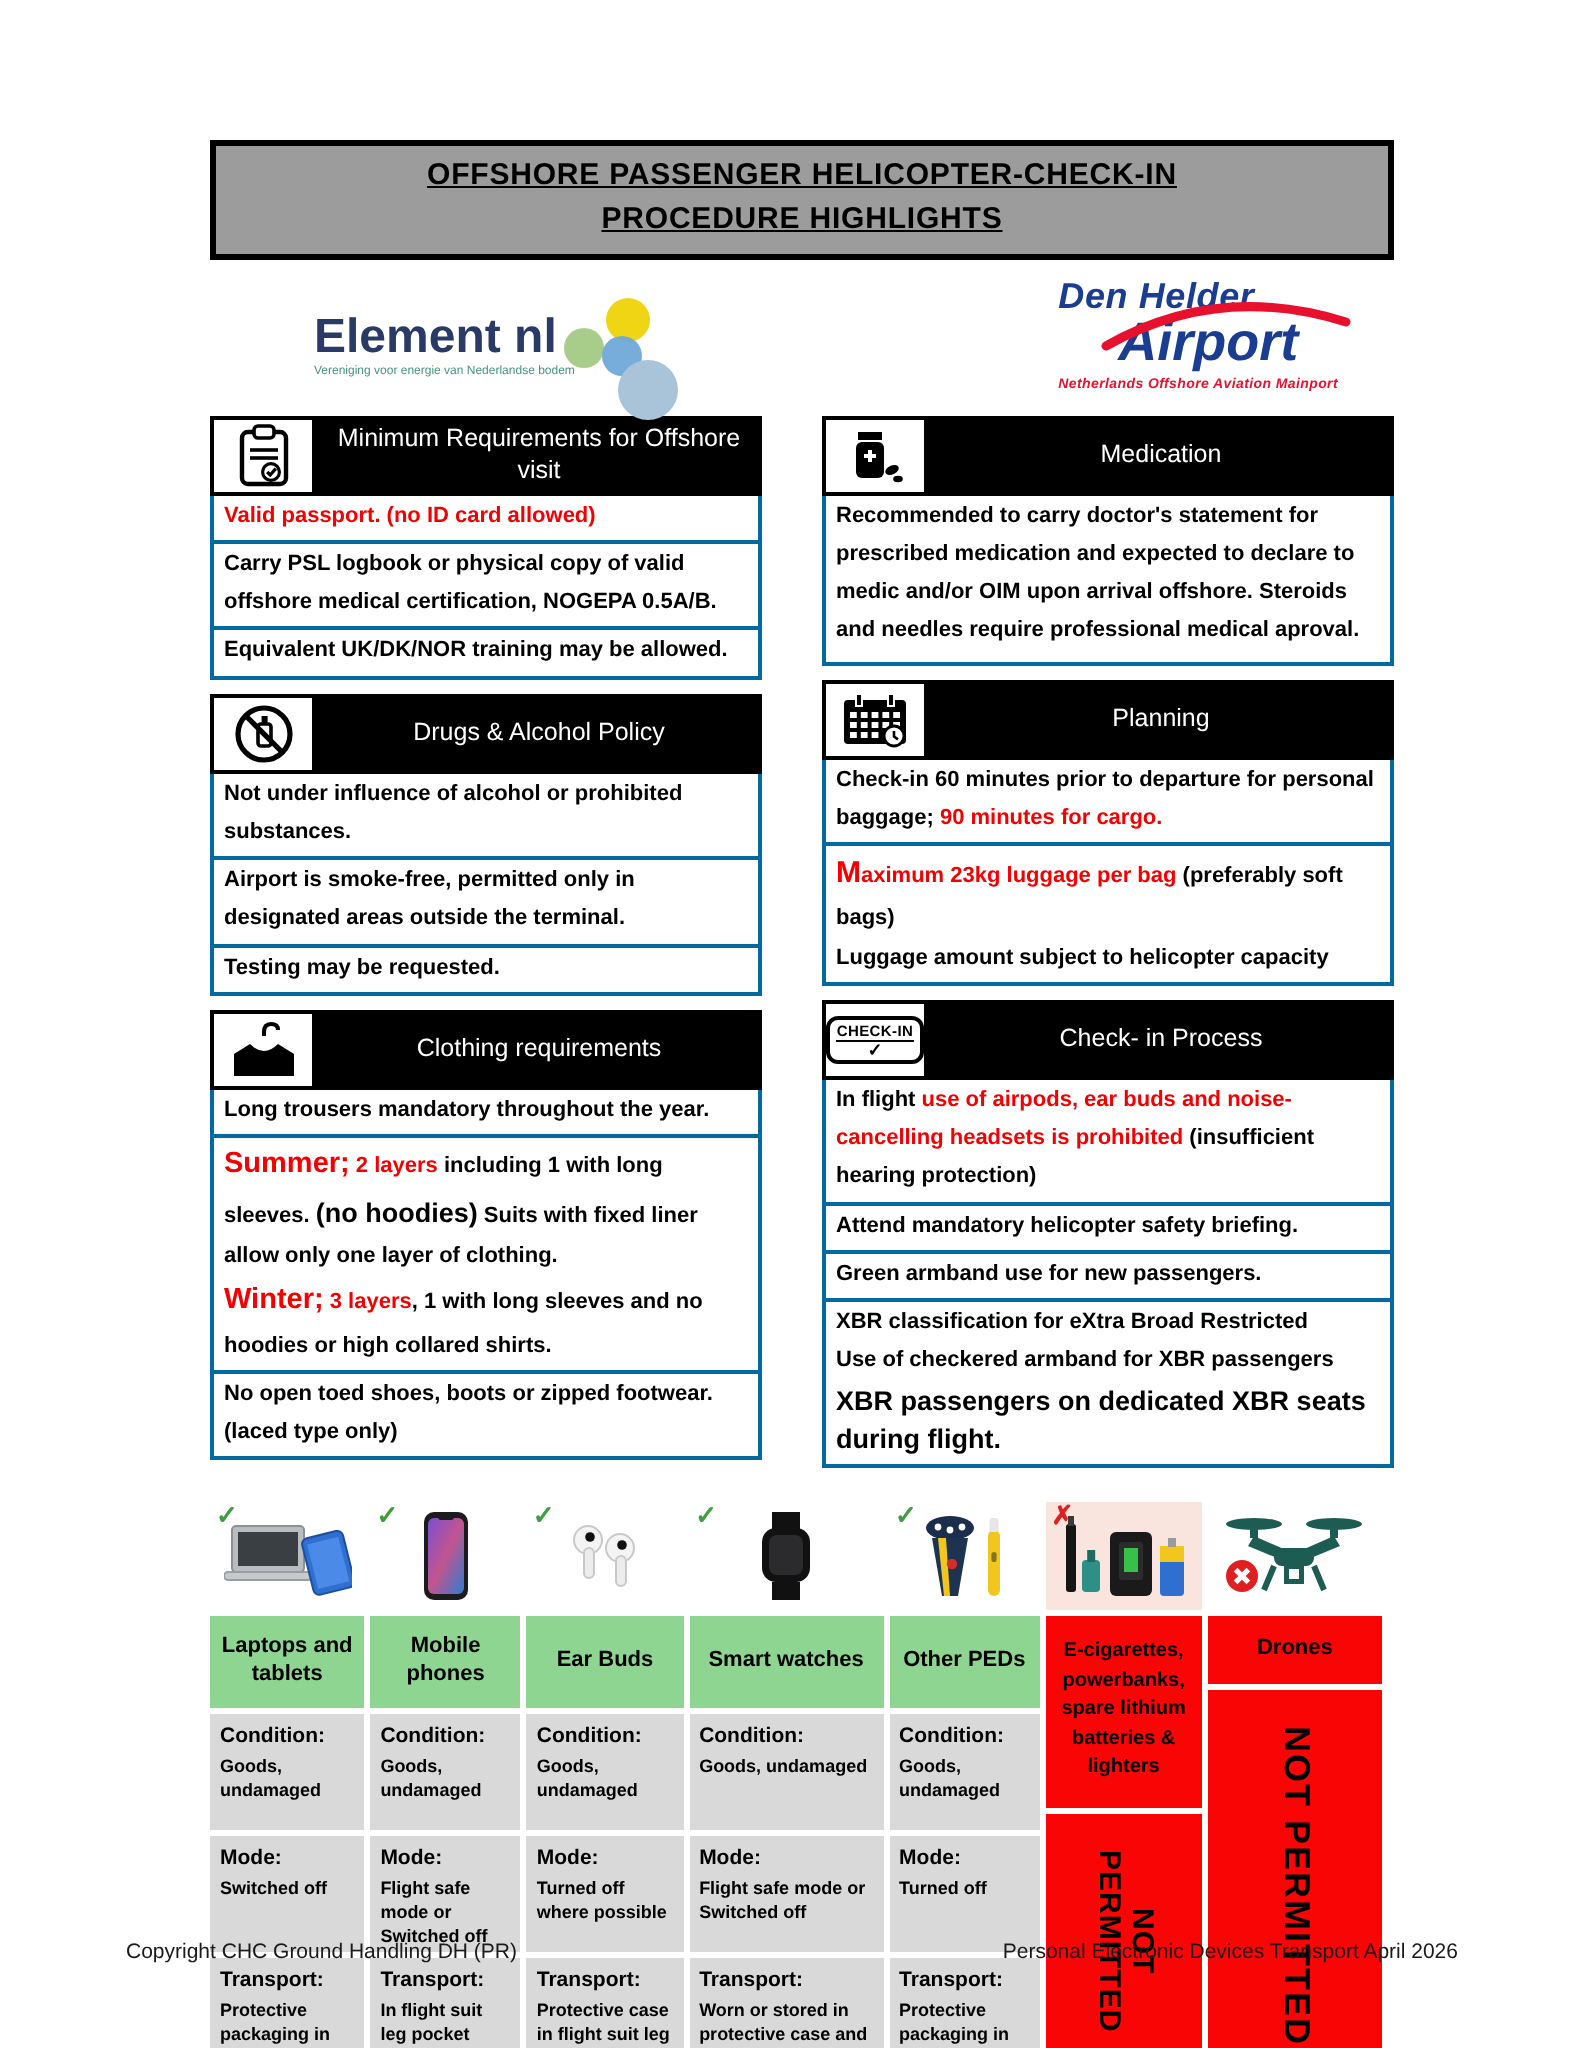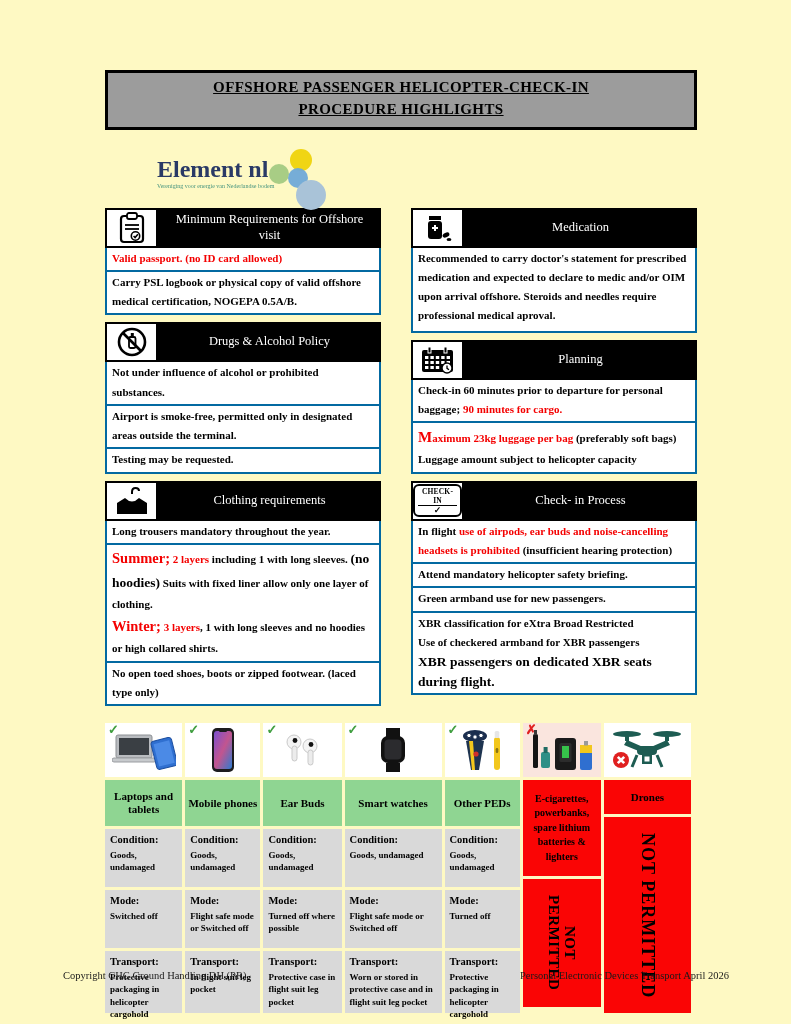--- a/index.html
+++ b/index.html
@@ -1,17 +1,17 @@
 <!DOCTYPE html>
 <html><head>
 <meta charset="utf-8">
 <style>
   html,body{margin:0;padding:0;background:#e9e9e9;}
-  .page{position:relative;width:791px;height:1024px;background:#fef9c3;margin:0 auto;
-        font-family:Liberation Serif, serif;color:#000;overflow:hidden;}
+  .page{position:relative;width:791px;height:1024px;background:#ffffff;margin:0 auto;
+        font-family:Liberation Sans, sans-serif;color:#000;overflow:hidden;}
   .content{position:absolute;left:105px;top:70px;width:592px;}
 
   
   .title-box{border:3px solid #000;background:#9c9c9c;text-align:center;padding:4px 0 6px;}
   .title-line{display:block;font-size:15px;font-weight:bold;text-decoration:underline;
               letter-spacing:.4px;line-height:1.45;}
 
   
   .logos{display:flex;justify-content:space-between;align-items:center;height:68px;
          padding:4px 28px 2px 52px;}
@@ -92,20 +92,28 @@
           <div class="el-name">Element nl</div>
           <div class="el-tag">Vereniging voor energie van Nederlandse bodem</div>
         </div>
         <div class="el-circles">
           <i class="c-yellow"></i>
             <i class="c-green"></i>
             <i class="c-blue"></i>
             <i class="c-pale"></i>
         </div>
       </div>
+      <div class="dh-logo">
+        <div class="dh-line1">Den Helder</div>
+        <svg class="dh-swoosh" width="132" height="34" viewBox="0 0 132 34">
+          <path d="M6 26 Q 62 -6 126 14" stroke="#e8112d" stroke-width="4.5" fill="none" stroke-linecap="round"></path>
+        </svg>
+        <div class="dh-line2">Airport</div>
+        <div class="dh-tag">Netherlands Offshore Aviation Mainport</div>
+      </div>
     </div>
 
     <div class="cols">
       <div class="col-l">
 
         <div class="sec">
           <div class="sec-head">
             <div class="sec-icon">
               <svg width="28" height="32" viewBox="0 0 28 32">
                 <rect x="3" y="4" width="22" height="26" rx="3" fill="none" stroke="#000" stroke-width="2.2"></rect>
@@ -113,20 +121,21 @@
                 <line x1="7" y1="13" x2="21" y2="13" stroke="#000" stroke-width="1.8"></line>
                 <line x1="7" y1="17" x2="21" y2="17" stroke="#000" stroke-width="1.8"></line>
                 <circle cx="17.5" cy="24" r="4.2" fill="none" stroke="#000" stroke-width="1.6"></circle>
                 <path d="M15.6 24 l1.5 1.5 2.8-3.2" stroke="#000" stroke-width="1.6" fill="none"></path>
               </svg>
             </div>
             <div class="sec-title">Minimum Requirements for Offshore visit</div>
           </div>
           <div class="sec-row red">Valid passport. (no ID card allowed)</div>
           <div class="sec-row">Carry PSL logbook or physical copy of valid offshore medical certification, NOGEPA 0.5A/B.</div>
+          <div class="sec-row">Equivalent UK/DK/NOR training may be allowed.</div>
         </div>
 
         <div class="sec">
           <div class="sec-head">
             <div class="sec-icon">
               <svg width="32" height="32" viewBox="0 0 32 32">
                 <circle cx="16" cy="16" r="13" fill="none" stroke="#000" stroke-width="2.6"></circle>
                 <rect x="13" y="11" width="6.5" height="11" rx="1.5" fill="none" stroke="#000" stroke-width="1.8"></rect>
                 <rect x="14.8" y="7" width="3" height="4.5" fill="#000"></rect>
                 <line x1="7" y1="7" x2="25" y2="25" stroke="#000" stroke-width="2.6"></line>

